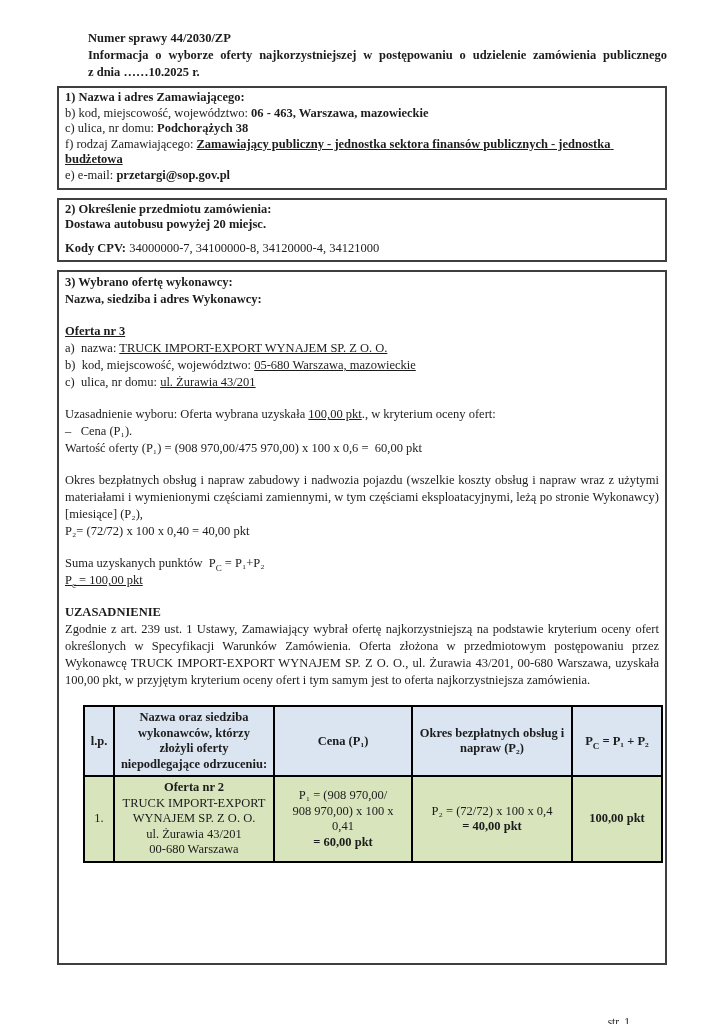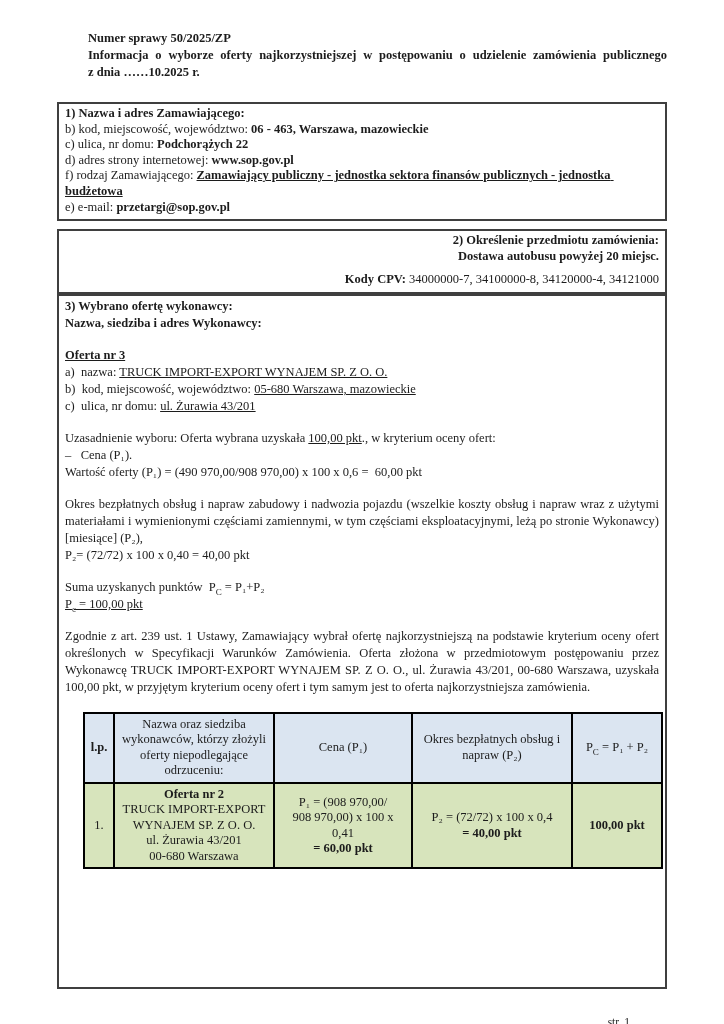--- a/index.html
+++ b/index.html
@@ -14,57 +14,56 @@
   .line{white-space:pre-wrap;}
   .para{text-align:justify;}
   .blank{height:15px;}
   .doc-header{margin:30px 57px 0 88px;line-height:17px;}
   .title-just{text-align:justify;text-align-last:justify;}
   .box{
     margin-left:57px;width:610px;box-sizing:border-box;
     border:2px solid #3f3f3f;padding:2px 6px 4px 6px;background:#fff;
   }
   .box1,.box2{line-height:15.6px;}
-  .box1{margin-top:21px;}
-  .box2{margin-top:8px;text-align:right;}
-  .box3{height:695px;line-height:17px;}
+  .box1{margin-top:5px;}
+  .box2{margin-top:8px;}
+  .box3{margin-top:8px;height:695px;line-height:17px;}
   .gap-small{height:8px;}
   .sec4-heading{margin-top:22px;text-align:justify;}
   sub{font-size:9px;line-height:0;}
   table.offers{
     border-collapse:collapse;margin:16px 0 0 18px;width:578px;table-layout:fixed;
     font-size:12.5px;line-height:15.5px;border:2px solid #000;
   }
   table.offers td{
     border:2px solid #000;text-align:center;vertical-align:middle;
     padding:3px 5px;box-sizing:border-box;
   }
-  tr.thead td{background:#dbe5f1;font-weight:normal;height:60px;}
+  tr.thead td{background:#dbe5f1;font-weight:bold;height:60px;}
   tr.thead td.lp-h{font-weight:bold;}
   tr.trow td{background:#d7e4bc;height:80px;}
   .footer{
     position:absolute;top:986px;right:94px;font-size:11.5px;color:#1c1c1c;
   }
 </style>
 </head>
 <body>
 
 <div class="page">
 
   <div class="doc-header">
-    <div class="b line">Numer sprawy 50/2025/ZP</div>
+    <div class="b line">Numer sprawy 44/2030/ZP</div>
     <div class="b title-just">Informacja o wyborze oferty najkorzystniejszej w postępowaniu o udzielenie zamówienia publicznego</div>
     <div class="b line">z dnia ……10.2025 r.</div>
   </div>
 
   <div class="box box1">
     <div class="b line">1) Nazwa i adres Zamawiającego:</div>
     <div class="line"><span>b) kod, miejscowość, województwo: </span><span class="b">06 - 463, Warszawa, mazowieckie</span></div>
-    <div class="line"><span>c) ulica, nr domu: </span><span class="b">Podchorążych 22</span></div>
-    <div class="line"><span>d) adres strony internetowej: </span><span class="b">www.sop.gov.pl</span></div>
+    <div class="line"><span>c) ulica, nr domu: </span><span class="b">Podchorążych 38</span></div>
     <div class="line"><span>f) rodzaj Zamawiającego: </span><span class="b u">Zamawiający publiczny - jednostka sektora finansów publicznych - jednostka budżetowa</span></div>
     <div class="line"><span>e) e-mail: </span><span class="b">przetargi@sop.gov.pl</span></div>
   </div>
 
   <div class="box box2">
     <div class="b line">2) Określenie przedmiotu zamówienia:</div>
     <div class="b line">Dostawa autobusu powyżej 20 miejsc.</div>
     <div class="gap-small"></div>
     <div class="line"><span class="b">Kody CPV: </span><span>34000000-7, 34100000-8, 34120000-4, 34121000</span></div>
   </div>
@@ -73,28 +72,29 @@
     <div class="b line">3) Wybrano ofertę wykonawcy:</div>
     <div class="b line">Nazwa, siedziba i adres Wykonawcy:</div>
     <div class="blank"></div>
     <div class="b u line">Oferta nr 3</div>
     <div class="line"><span>a)  nazwa: </span><span class="u">TRUCK IMPORT-EXPORT WYNAJEM SP. Z O. O.</span></div>
     <div class="line"><span>b)  kod, miejscowość, województwo: </span><span class="u">05-680 Warszawa, mazowieckie</span></div>
     <div class="line"><span>c)  ulica, nr domu: </span><span class="u">ul. Żurawia 43/201</span></div>
     <div class="blank"></div>
     <div class="line"><span>Uzasadnienie wyboru: Oferta wybrana uzyskała </span><span class="u">100,00 pkt</span><span>., w kryterium oceny ofert:</span></div>
     <div class="line">–   Cena (P₁).</div>
-    <div class="line">Wartość oferty (P₁) = (490 970,00/908 970,00) x 100 x 0,6 =  60,00 pkt</div>
+    <div class="line">Wartość oferty (P₁) = (908 970,00/475 970,00) x 100 x 0,6 =  60,00 pkt</div>
     <div class="blank"></div>
     <div class="para">Okres bezpłatnych obsług i napraw zabudowy i nadwozia pojazdu (wszelkie koszty obsług i napraw wraz z użytymi materiałami i wymienionymi częściami zamiennymi, w tym częściami eksploatacyjnymi, leżą po stronie Wykonawcy) [miesiące] (P₂),</div>
     <div class="line">P₂= (72/72) x 100 x 0,40 = 40,00 pkt</div>
     <div class="blank"></div>
     <div class="line"><span>Suma uzyskanych punktów  P</span><sub>C</sub><span> = P₁+P₂</span></div>
     <div class="line"><span class="u"><span>P</span><sub>c</sub><span> = 100,00 pkt</span></span></div>
     <div class="blank"></div>
+    <div class="b line">UZASADNIENIE</div>
     <div class="para">Zgodnie z art. 239 ust. 1 Ustawy, Zamawiający wybrał ofertę najkorzystniejszą na podstawie kryterium oceny ofert określonych w Specyfikacji Warunków Zamówienia. Oferta złożona w przedmiotowym postępowaniu przez Wykonawcę TRUCK IMPORT-EXPORT WYNAJEM SP. Z O. O., ul. Żurawia 43/201, 00-680 Warszawa, uzyskała 100,00 pkt, w przyjętym kryterium oceny ofert i tym samym jest to oferta najkorzystniejsza zamówienia.</div>
 
 
     <table class="offers">
       <colgroup>
         <col style="width:30px">
           <col style="width:160px">
           <col style="width:138px">
           <col style="width:160px">
           <col style="width:90px">

